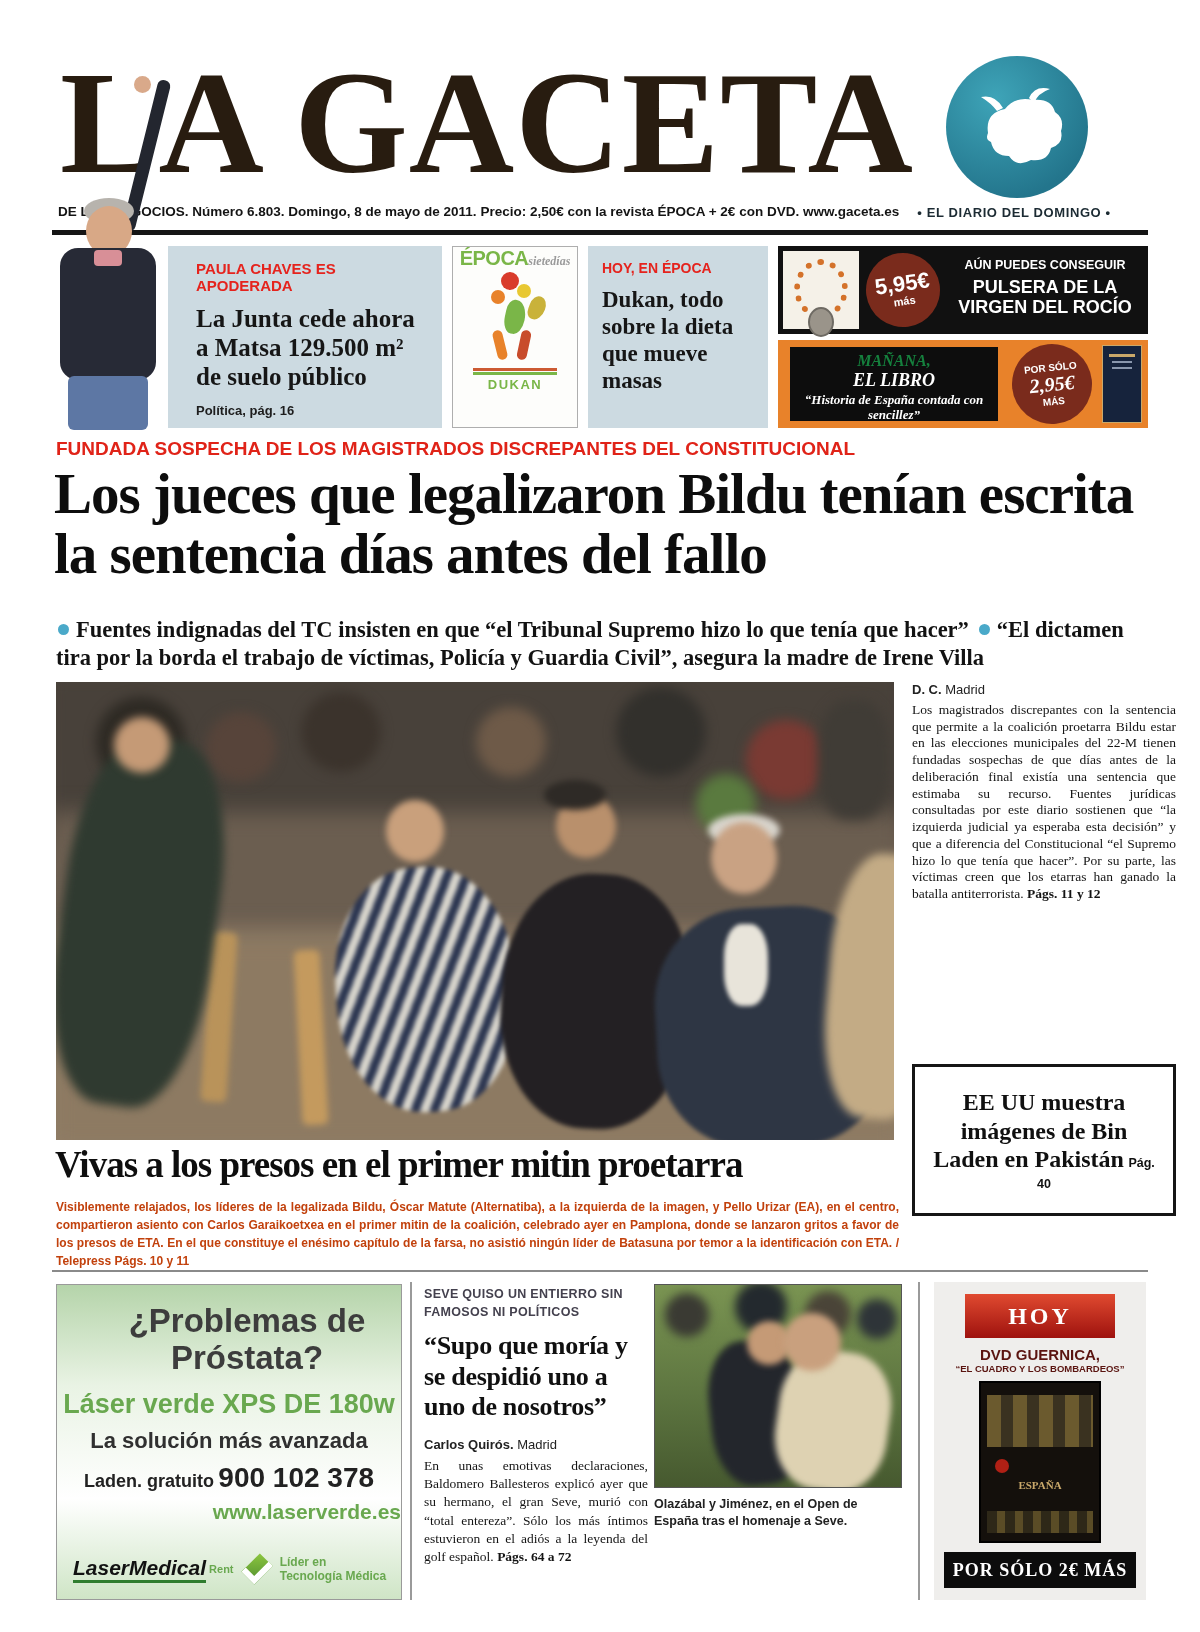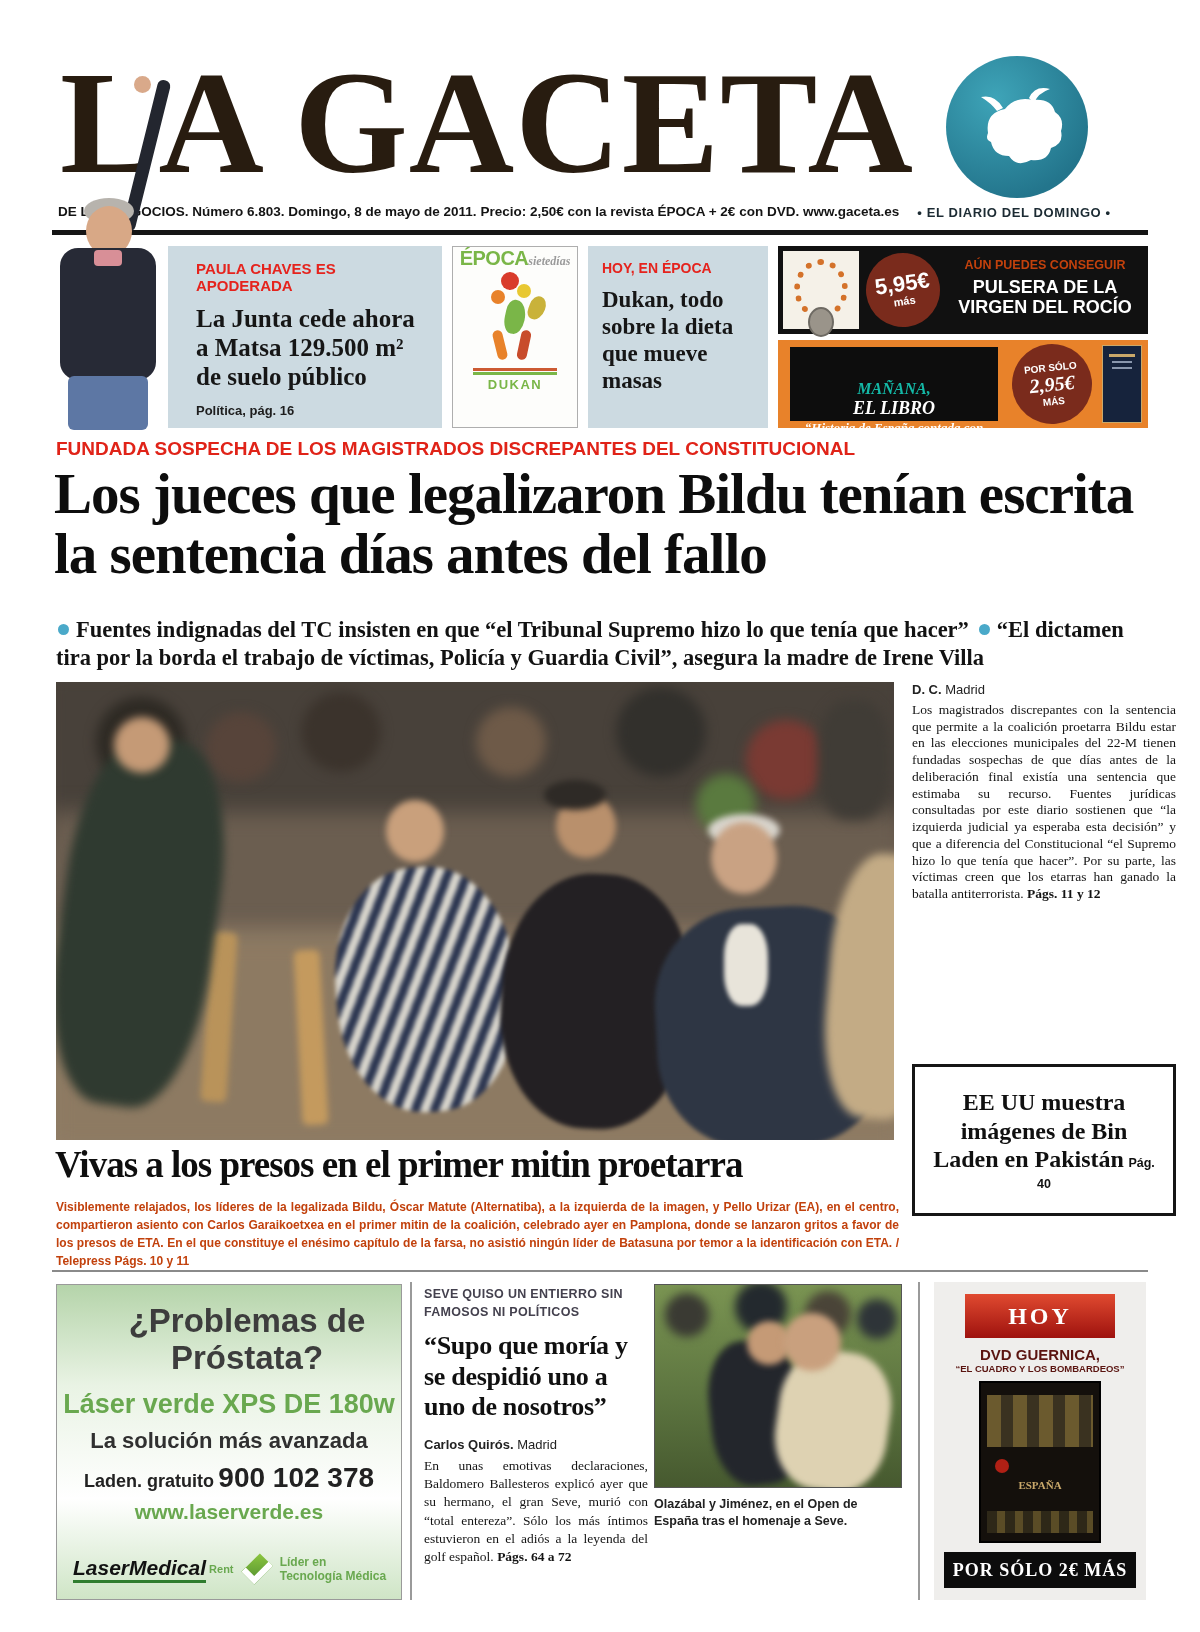--- a/index.html
+++ b/index.html
@@ -54,27 +54,27 @@
   .ad-pulsera{left:778px;top:246px;width:370px;height:88px;background:#111111;}
   .rosary{position:absolute;left:5px;top:5px;width:76px;height:78px;background:#f5f1e8;}
   .rosary .ring{margin:8px auto 0;width:42px;height:48px;border:6px dotted #d4722a;border-radius:50%;}
   .rosary .medal{margin:-12px auto 0;width:22px;height:26px;background:#9a948a;border:2px solid #6e6a63;border-radius:50%;}
   .badge{border-radius:50%;background:#7a2b1c;color:#fff;text-align:center;
     display:flex;flex-direction:column;align-items:center;justify-content:center;}
   .badge-595{position:absolute;left:88px;top:7px;width:74px;height:74px;transform:rotate(-8deg);}
   .badge .price{font-size:22px;font-weight:800;line-height:1;}
   .badge .note{font-size:11px;font-weight:700;line-height:1.1;}
   .ad-pulsera .txt{position:absolute;left:170px;top:12px;width:194px;text-align:center;}
-  .ad-pulsera .k{font-size:12.5px;font-weight:800;color:#c2410c;margin-bottom:5px;}
+  .ad-pulsera .k{font-size:12.5px;font-weight:800;color:#ffffff;margin-bottom:5px;}
   .ad-pulsera .t{font-size:18px;font-weight:800;color:#ffffff;line-height:1.12;}
 
   .ad-libro{left:778px;top:340px;width:370px;height:88px;background:#e8822a;}
   .ad-libro .blackbox{position:absolute;left:12px;top:7px;width:208px;height:74px;background:#0d0d0d;
     text-align:center;padding-top:5px;box-sizing:border-box;font-family:"Liberation Serif",serif;}
-  .ad-libro .l1{font:800 italic 16px "Liberation Serif",serif;color:#14b8a6;margin-top:28px;}
+  .ad-libro .l1{font:800 italic 16px "Liberation Serif",serif;color:#15803d;}
   .ad-libro .l2{font:800 italic 18px "Liberation Serif",serif;color:#ffffff;}
   .ad-libro .q{font:700 italic 13px/1.15 "Liberation Serif",serif;color:#ffffff;margin-top:2px;}
   .badge-295{position:absolute;left:234px;top:4px;width:80px;height:80px;transform:rotate(-6deg);}
   .badge-295 .p1,.badge-295 .p3{font-size:10px;font-weight:700;line-height:1.1;}
   .badge-295 .price{font:800 italic 20px "Liberation Serif",serif;}
   .book-cover{position:absolute;left:324px;top:5px;width:40px;height:78px;background:#16233c;
     border:1px solid #c9a86a;box-sizing:border-box;}
   .book-cover i{display:block;margin:8px auto 0;width:26px;height:3px;background:#c9a86a;}
   .book-cover em{display:block;margin:4px auto 0;width:20px;height:2px;background:#8a97ad;}
 
@@ -116,21 +116,21 @@
   
   .prostata{left:56px;top:1284px;width:346px;height:316px;border:1px solid #9a9a9a;box-sizing:border-box;
     background:linear-gradient(180deg,#b5d4aa 0%,#e9f3e4 32%,#ffffff 68%,#cfe5c6 100%);
     text-align:center;}
   .prostata .h{margin-top:18px;font-size:33px;font-weight:800;color:#3d3d3d;line-height:1.12;padding-left:36px;}
   .prostata .prod{margin-top:12px;font-size:27px;font-weight:800;color:#69a84f;}
   .prostata .claim{margin-top:8px;font-size:22px;font-weight:800;color:#303030;}
   .prostata .phone-row{margin-top:8px;color:#222;}
   .prostata .phone-label{font-size:18px;font-weight:800;}
   .prostata .phone{font-size:28px;font-weight:800;}
-  .prostata .url{margin-top:6px;font-size:21px;font-weight:800;color:#69a84f;}
+  .prostata .url{margin-top:6px;font-size:21px;font-weight:800;color:#69a84f;text-align:right;}
   .brandrow{position:absolute;bottom:16px;left:16px;right:12px;display:flex;align-items:center;}
   .brand{font:800 italic 21px "Liberation Sans",sans-serif;color:#121212;border-bottom:3px solid #2f7d2f;}
   .brand-sub{font-size:11px;font-weight:800;color:#69a84f;margin-left:3px;}
   .diamond{width:26px;height:26px;margin-left:14px;background:linear-gradient(135deg,#8cc63f,#4e8c2f);
     transform:rotate(45deg);box-shadow:inset -6px -6px 0 #ffffff;}
   .brand-tagline{margin-left:14px;font-size:12px;font-weight:700;color:#69a84f;text-align:left;}
 
   
   .seve-col{left:424px;top:1286px;width:224px;}
   .seve-col .k{font-size:12.5px;font-weight:800;color:#44414e;line-height:1.4;letter-spacing:.3px;}

